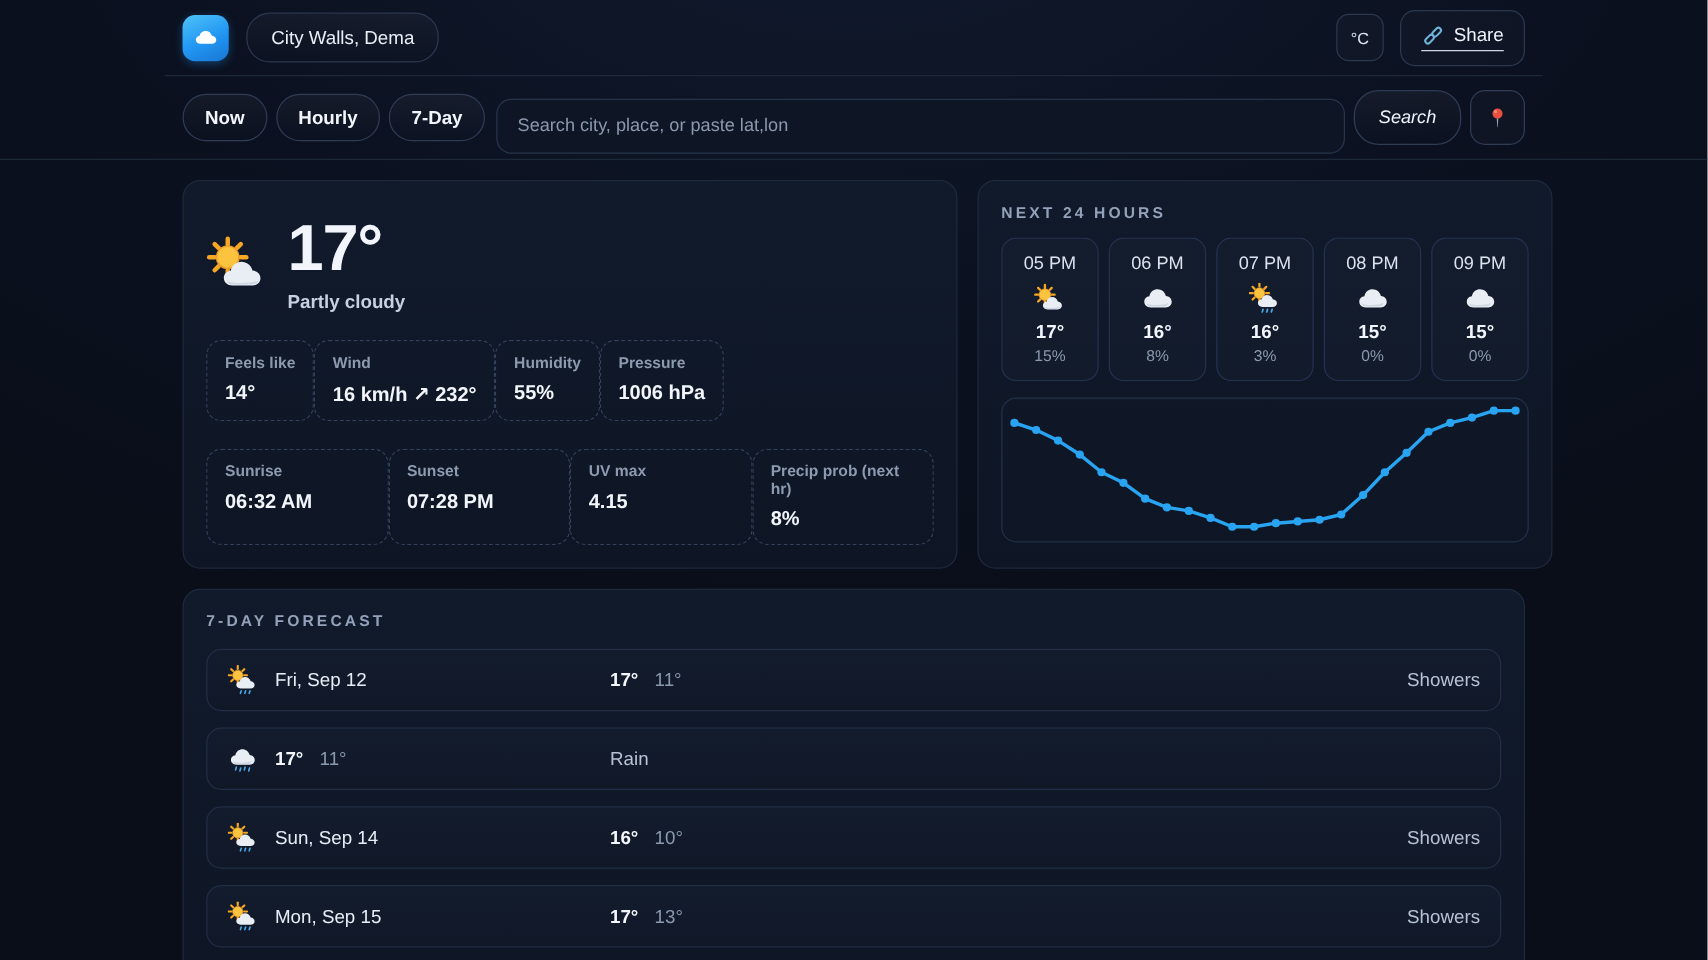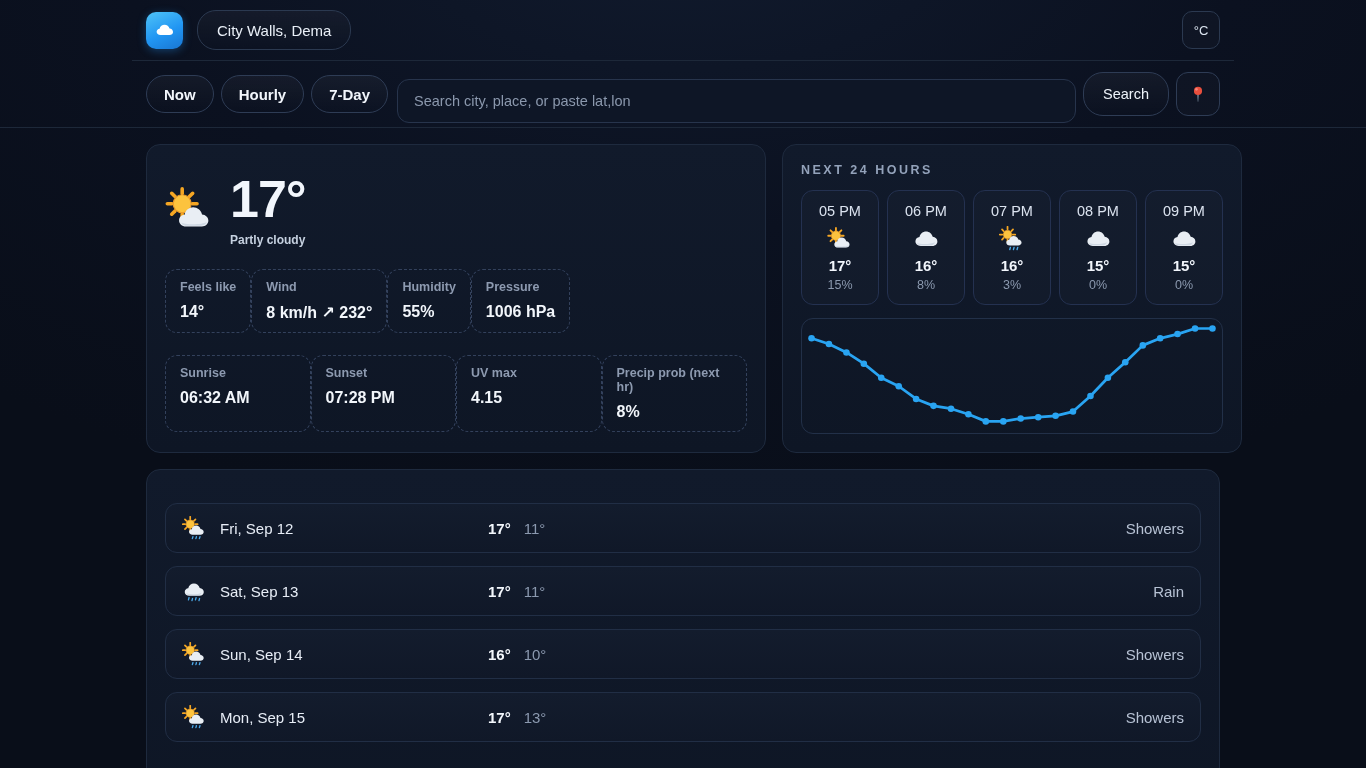--- a/index.html
+++ b/index.html
@@ -29,34 +29,34 @@
   .share-label{font-size:15px;color:#eef3fa;}
   .pill{height:38px;padding:0 17px;border-radius:19px;border:1px solid #2e3c55;
     background:linear-gradient(180deg,rgba(255,255,255,.04),rgba(255,255,255,0));
     font-weight:bold;font-size:15px;color:#f2f6fc;display:flex;align-items:center;cursor:pointer;}
   .search-input{flex:1;height:44px;border-radius:12px;border:1px solid #27344c;background:#0e1626;
     color:#e9eff7;padding:0 16px;font-size:14.5px;outline:none;box-sizing:border-box;margin-left:2px;
     font-family:"Liberation Sans","DejaVu Sans",sans-serif;margin-top:13px;}
   .search-input::placeholder{color:#8b98ad;}
   .search-btn{height:44px;padding:0 19px;border-radius:20px;border:1px solid #2e3c55;
     background:linear-gradient(180deg,rgba(255,255,255,.04),rgba(255,255,255,0));
-    font-size:14.5px;color:#eef3fa;cursor:pointer;}
+    font-size:14.5px;color:#eef3fa;cursor:pointer;font-style:italic;}
   .pin-btn{width:44px;height:44px;border-radius:12px;border:1px solid #2e3c55;background:rgba(255,255,255,.02);
     display:flex;align-items:center;justify-content:center;cursor:pointer;}
   .pin-btn .wi{width:20px;height:20px;}
 
   main .container{padding-top:16px;}
   .grid{display:grid;grid-template-columns:620px 1fr;gap:16px;}
   .card{background:linear-gradient(180deg,#111a2b 0%,#0e1625 100%);border:1px solid #1e2a3e;
     border-radius:14px;padding:18px;box-sizing:border-box;}
   .current-row{display:flex;align-items:center;gap:15px;margin-top:10px;}
   .big-icon{width:50px;height:50px;}
   .big-icon .wi{width:50px;height:50px;}
   .big-temp{font-size:52px;font-weight:bold;letter-spacing:-1px;line-height:1;color:#f2f6fc;}
-  .cond{font-size:12px;font-weight:bold;color:#c6d1e0;margin-top:8px;}
+  .cond{font-size:15px;font-weight:bold;color:#c6d1e0;margin-top:8px;}
   .stats{display:flex;gap:0;margin-top:22px;align-items:stretch;}
   .stat{border:1px dashed #33415c;border-radius:12px;padding:10px 14px;box-sizing:border-box;}
   .stats.equal .stat{flex:1;}
   .stat .lbl{font-size:12.5px;font-weight:bold;color:#8d9ab0;}
   .stat .val{font-size:16px;font-weight:bold;color:#f2f6fb;margin-top:9px;}
   .section-title{font-size:12.5px;font-weight:bold;letter-spacing:2.5px;color:#93a2ba;}
   .hours{display:flex;gap:8px;margin-top:13px;overflow:hidden;}
   .hour{flex:0 0 78px;width:78px;box-sizing:border-box;padding:12px 6px;text-align:center;
     border:1px solid #243150;border-radius:12px;background:rgba(255,255,255,.015);}
   .hour .t{font-size:14.5px;color:#dbe3ef;}
@@ -157,20 +157,30 @@
           <svg class="wi" viewBox="0 0 64 64">
             <use href="#icon-logo-cloud"></use>
           </svg>
         </span>
     </div>
     <div class="city-pill">
       <span>City Walls, Dema</span>
     </div>
     <div class="spacer"></div>
     <button class="unit-btn">°C</button>
+    <div class="share-btn">
+      <span class="share-inner">
+        <span class="wi">
+            <svg class="wi" viewBox="0 0 64 64">
+              <use href="#icon-link"></use>
+            </svg>
+          </span>
+        <span class="share-label">Share</span>
+      </span>
+    </div>
   </div>
   <div class="container navbar-row">
     <button class="pill">Now</button>
     <button class="pill">Hourly</button>
     <button class="pill">7-Day</button>
     <input class="search-input" type="text" placeholder="Search city, place, or paste lat,lon" style="">
     <button class="search-btn">Search</button>
     <button class="pin-btn">
       <span class="wi">
           <svg class="wi" viewBox="0 0 64 64">
@@ -199,21 +209,21 @@
             <div class="cond">Partly cloudy</div>
           </div>
         </div>
         <div class="stats">
           <div class="stat">
             <div class="lbl">Feels like</div>
             <div class="val">14°</div>
           </div>
           <div class="stat">
             <div class="lbl">Wind</div>
-            <div class="val">8 km/h ↗ 232°</div>
+            <div class="val">16 km/h ↗ 232°</div>
           </div>
           <div class="stat">
             <div class="lbl">Humidity</div>
             <div class="val">55%</div>
           </div>
           <div class="stat">
             <div class="lbl">Pressure</div>
             <div class="val">1006 hPa</div>
           </div>
         </div>
@@ -318,41 +328,41 @@
               <circle cx="354.1" cy="14.3" r="3.1" fill="#29a4f2"></circle>
               <circle cx="370.6" cy="9.0" r="3.1" fill="#29a4f2"></circle>
               <circle cx="387.0" cy="9.0" r="3.1" fill="#29a4f2"></circle>
             </svg>
         </div>
       </section>
 
     </div>
 
     <section class="card days-card">
+      <div class="section-title">7-DAY FORECAST</div>
       <div class="days">
         <div class="day-row">
           <div class="dicon">
               <svg class="wi" viewBox="0 0 64 64">
                 <use href="#icon-sun-rain"></use>
               </svg>
             </div>
           <div class="dname">Fri, Sep 12</div>
           <div class="temps">
             <span class="hi">17°</span>
             <span class="lo">11°</span>
           </div>
           <div class="day-cond">Showers</div>
         </div>
         <div class="day-row">
           <div class="dicon">
               <svg class="wi" viewBox="0 0 64 64">
                 <use href="#icon-rain"></use>
               </svg>
             </div>
-          <div class="dname">Sat, Sep 13</div>
           <div class="temps">
             <span class="hi">17°</span>
             <span class="lo">11°</span>
           </div>
           <div class="day-cond">Rain</div>
         </div>
         <div class="day-row">
           <div class="dicon">
               <svg class="wi" viewBox="0 0 64 64">
                 <use href="#icon-sun-rain"></use>

